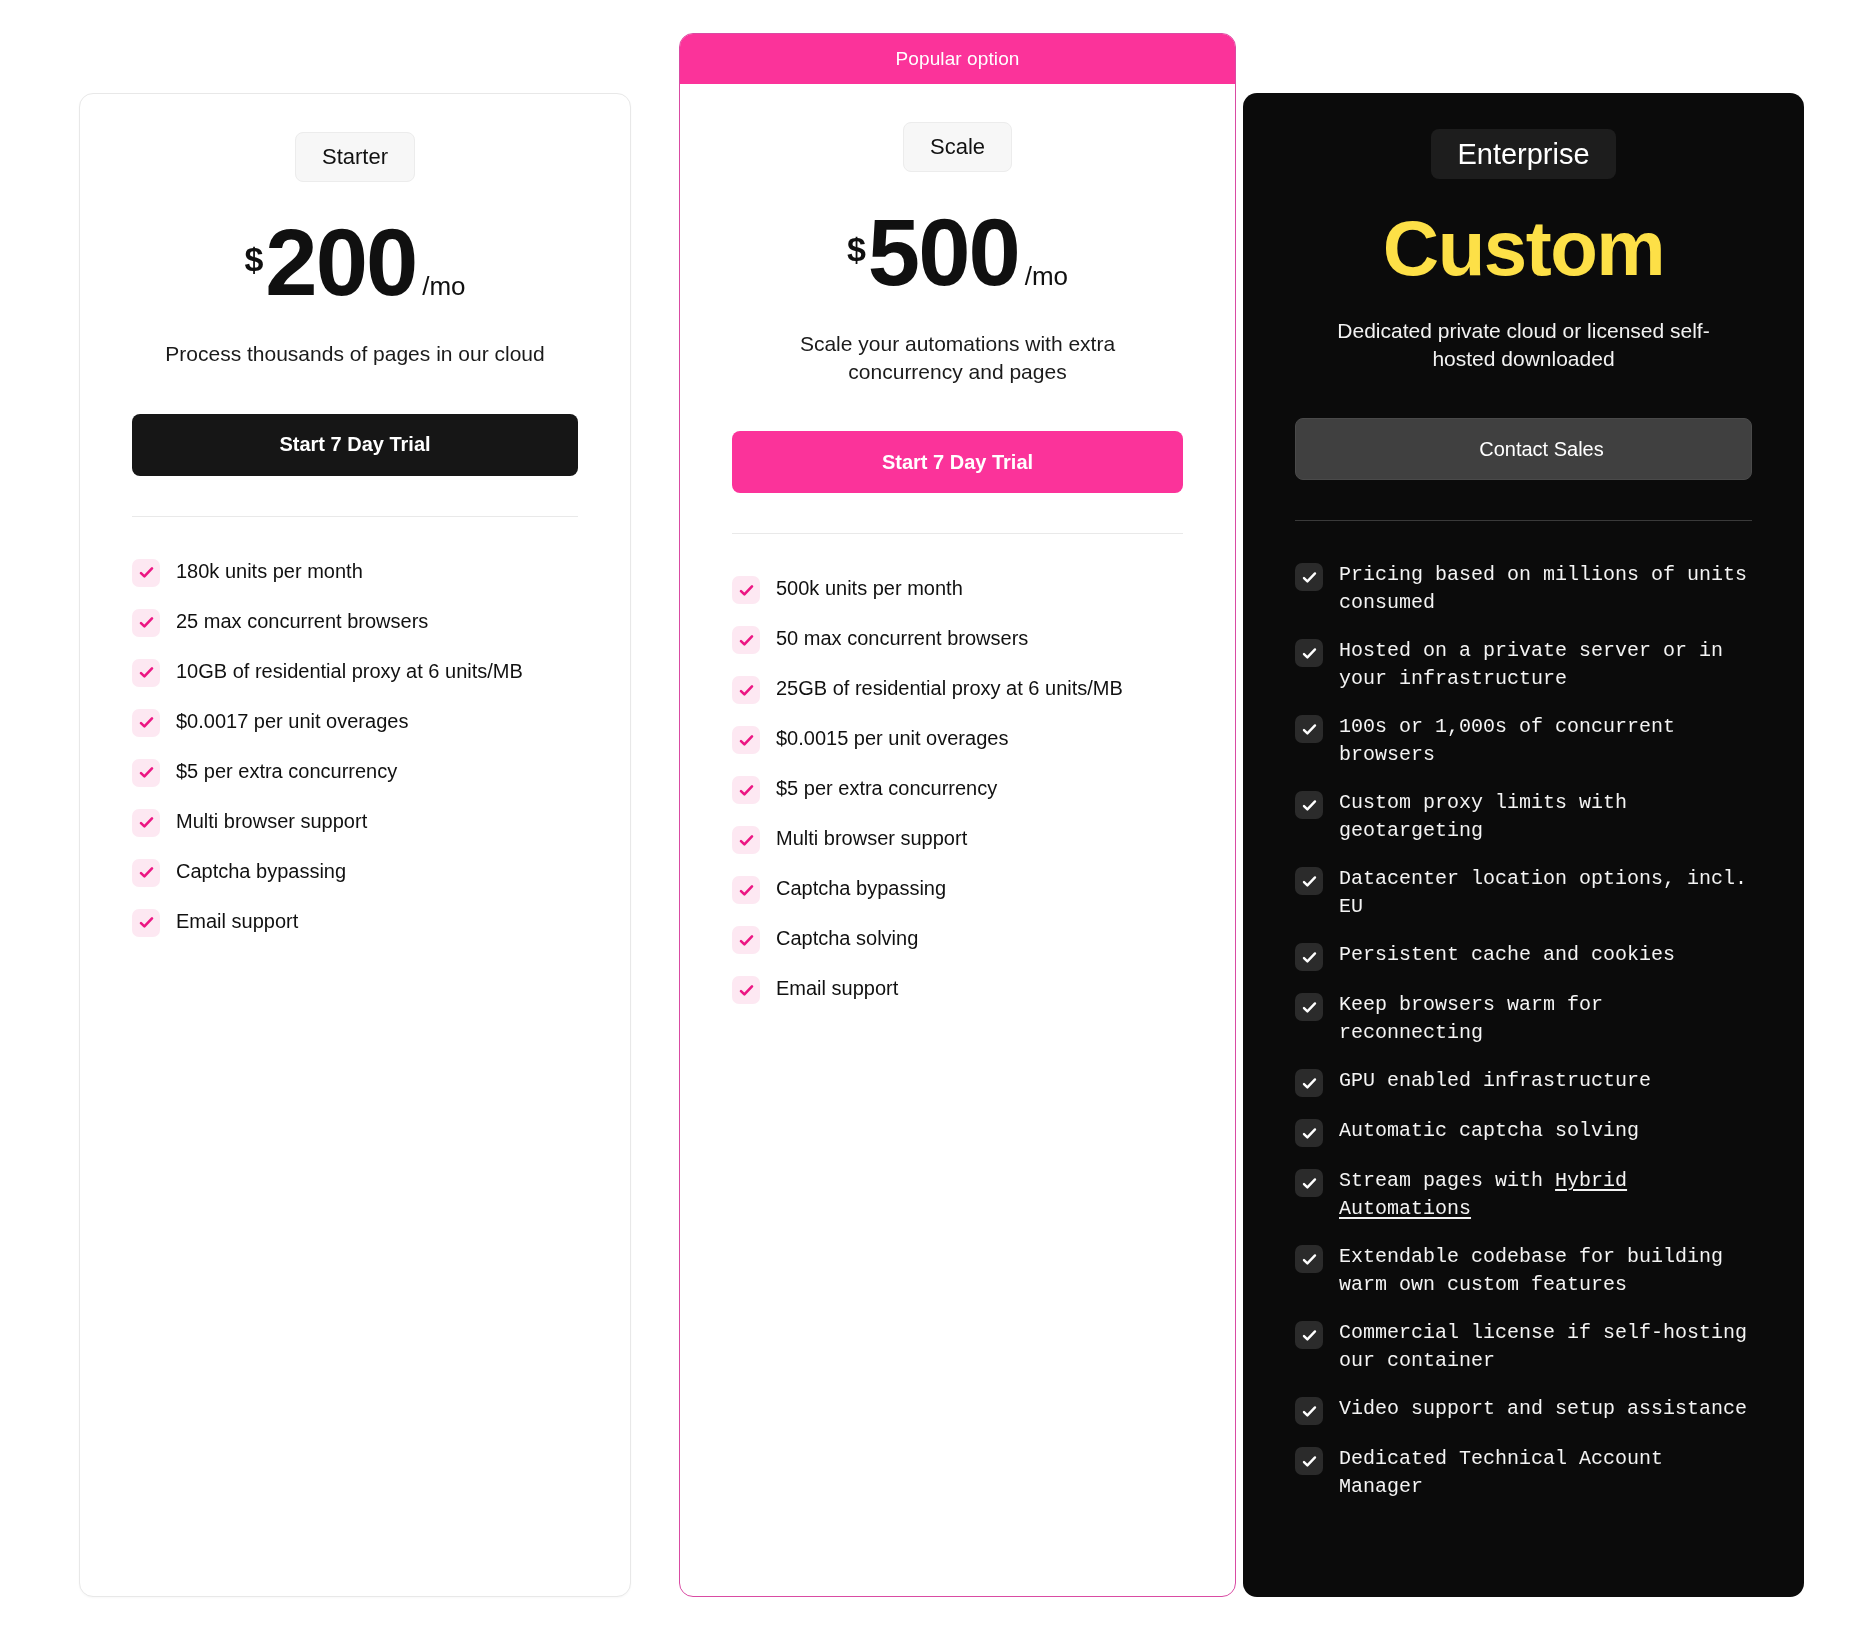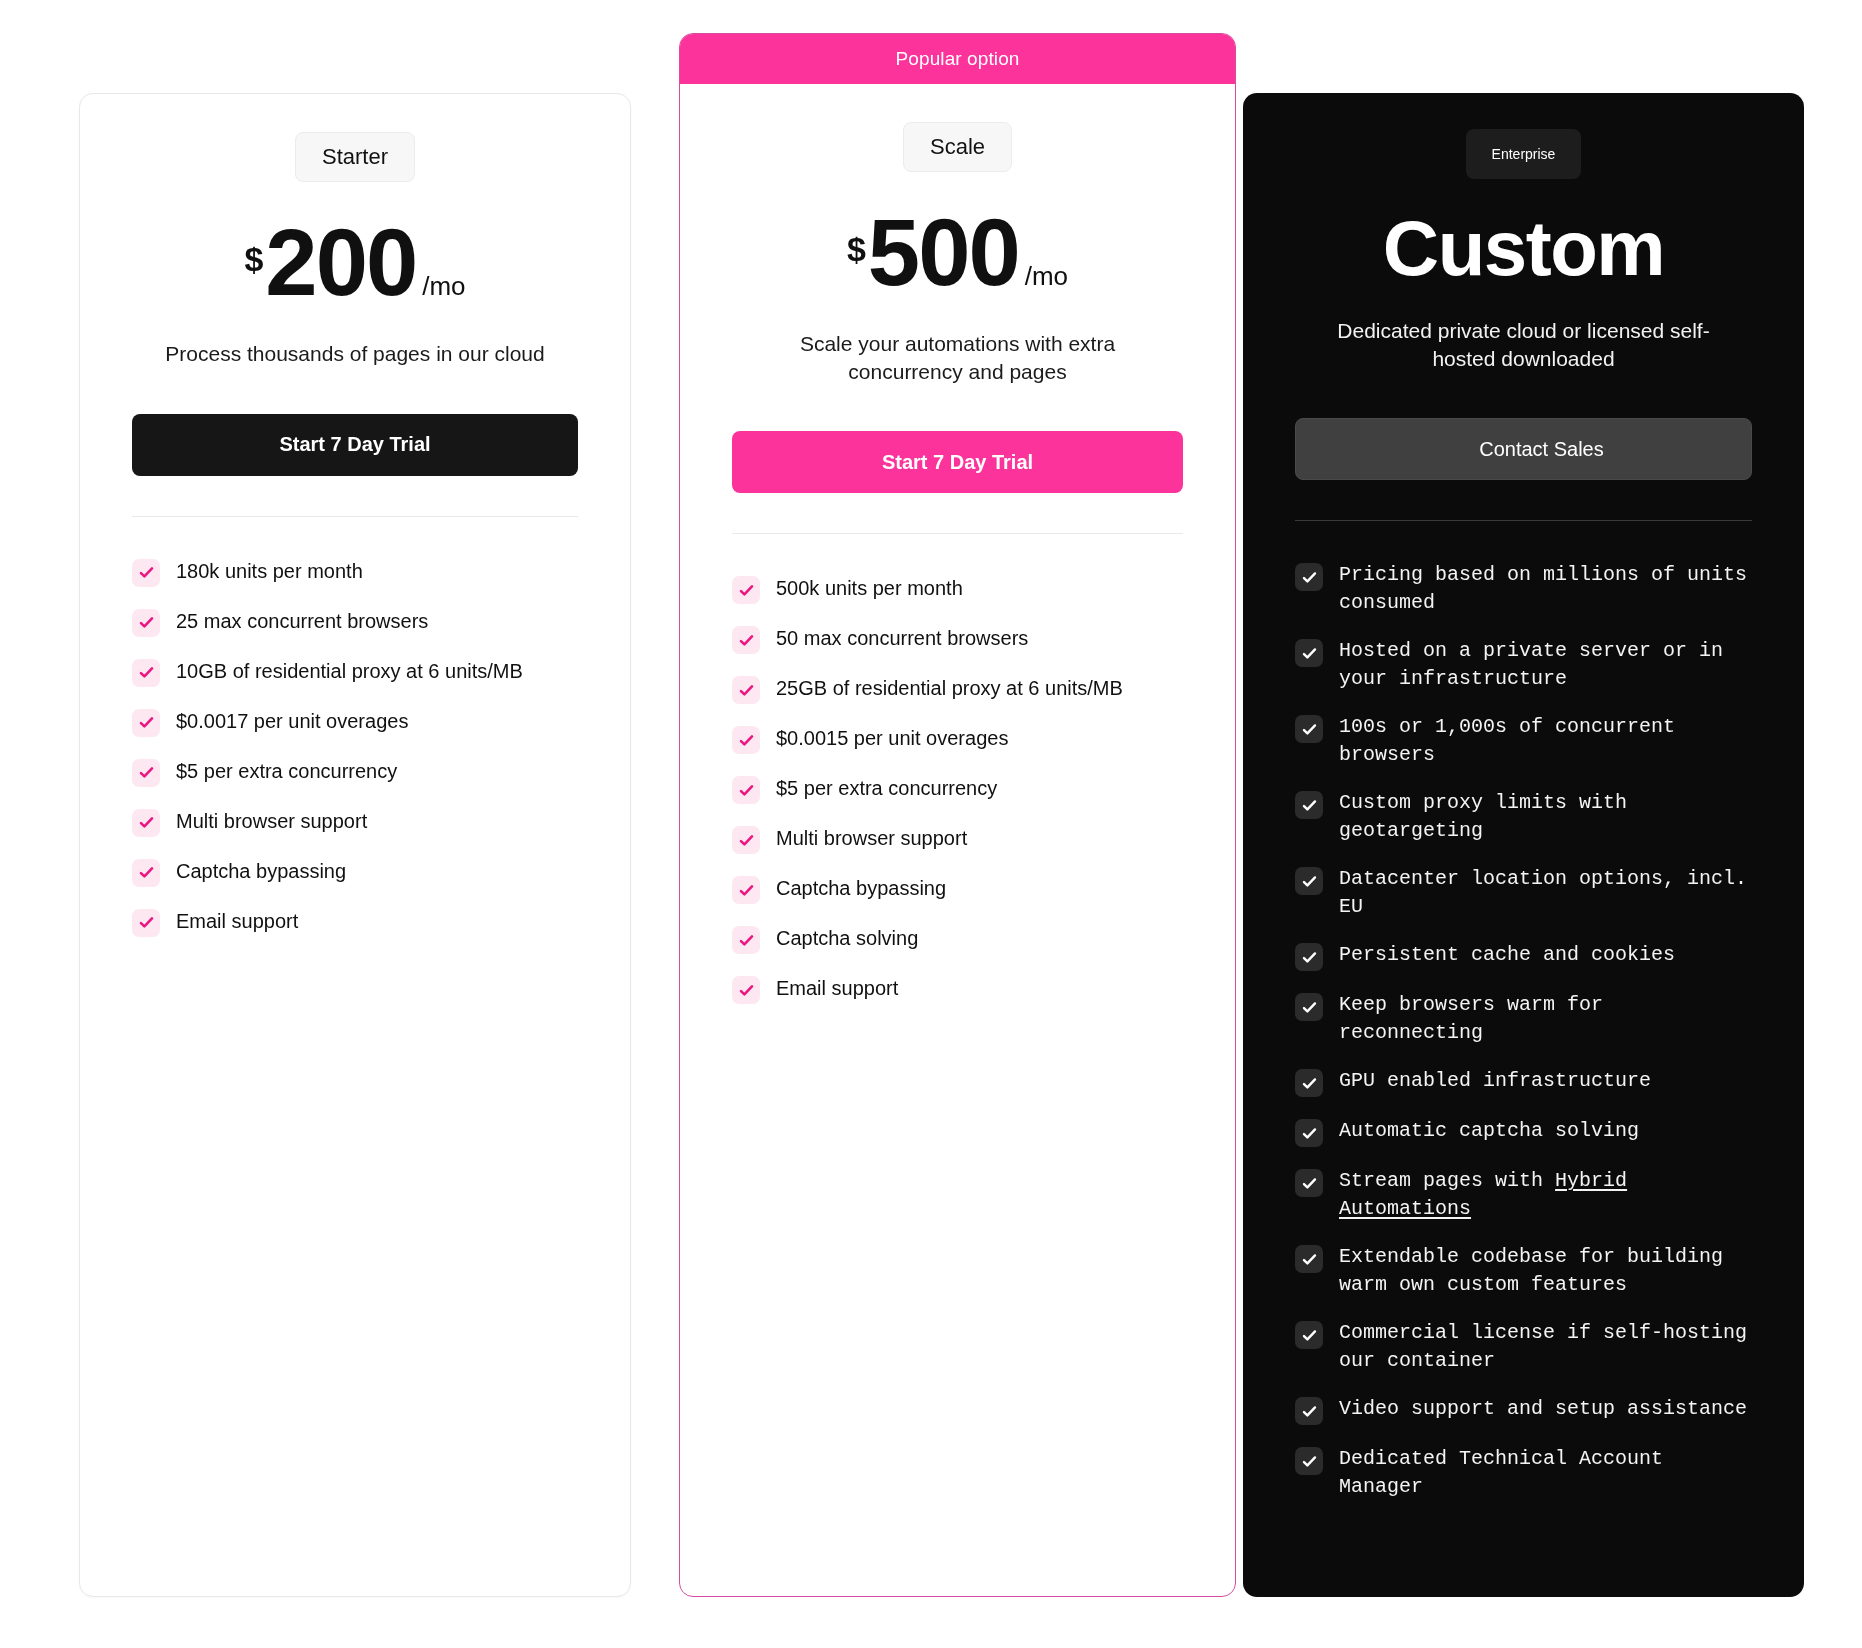--- a/index.html
+++ b/index.html
@@ -91,21 +91,21 @@
   }
   .plan-badge-enterprise {
     position: relative;
     display: inline-flex;
     align-items: center;
     justify-content: center;
     height: 50px;
     padding: 0 26px;
     border-radius: 8px;
     background: #1d1d1d;
-    font-size: 14px;
+    font-size: 29px;
     color: #ffffff;
     font-weight: 500;
   }
   .plan-badge-enterprise::before {
     content: "";
     position: absolute;
     inset: -1.5px;
     border-radius: 9px;
     background: linear-gradient(180deg, #d6d84a 0%, #5c5840 38%, #3a2a38 62%, #d44a9a 100%);
     z-index: -1;
@@ -136,21 +136,21 @@
   .price-period {
     font-size: 26px;
     font-weight: 500;
     color: #101010;
     margin-left: 6px;
   }
   .price-custom {
     margin-top: 30px;
     font-size: 78px;
     font-weight: 700;
-    color: #ffffff;
+    color: #fde047;
     letter-spacing: -1.5px;
     line-height: 1;
   }
 
   
   .tagline {
     margin-top: 30px;
     font-size: 21px;
     line-height: 1.32;
     color: #1b1b1b;

